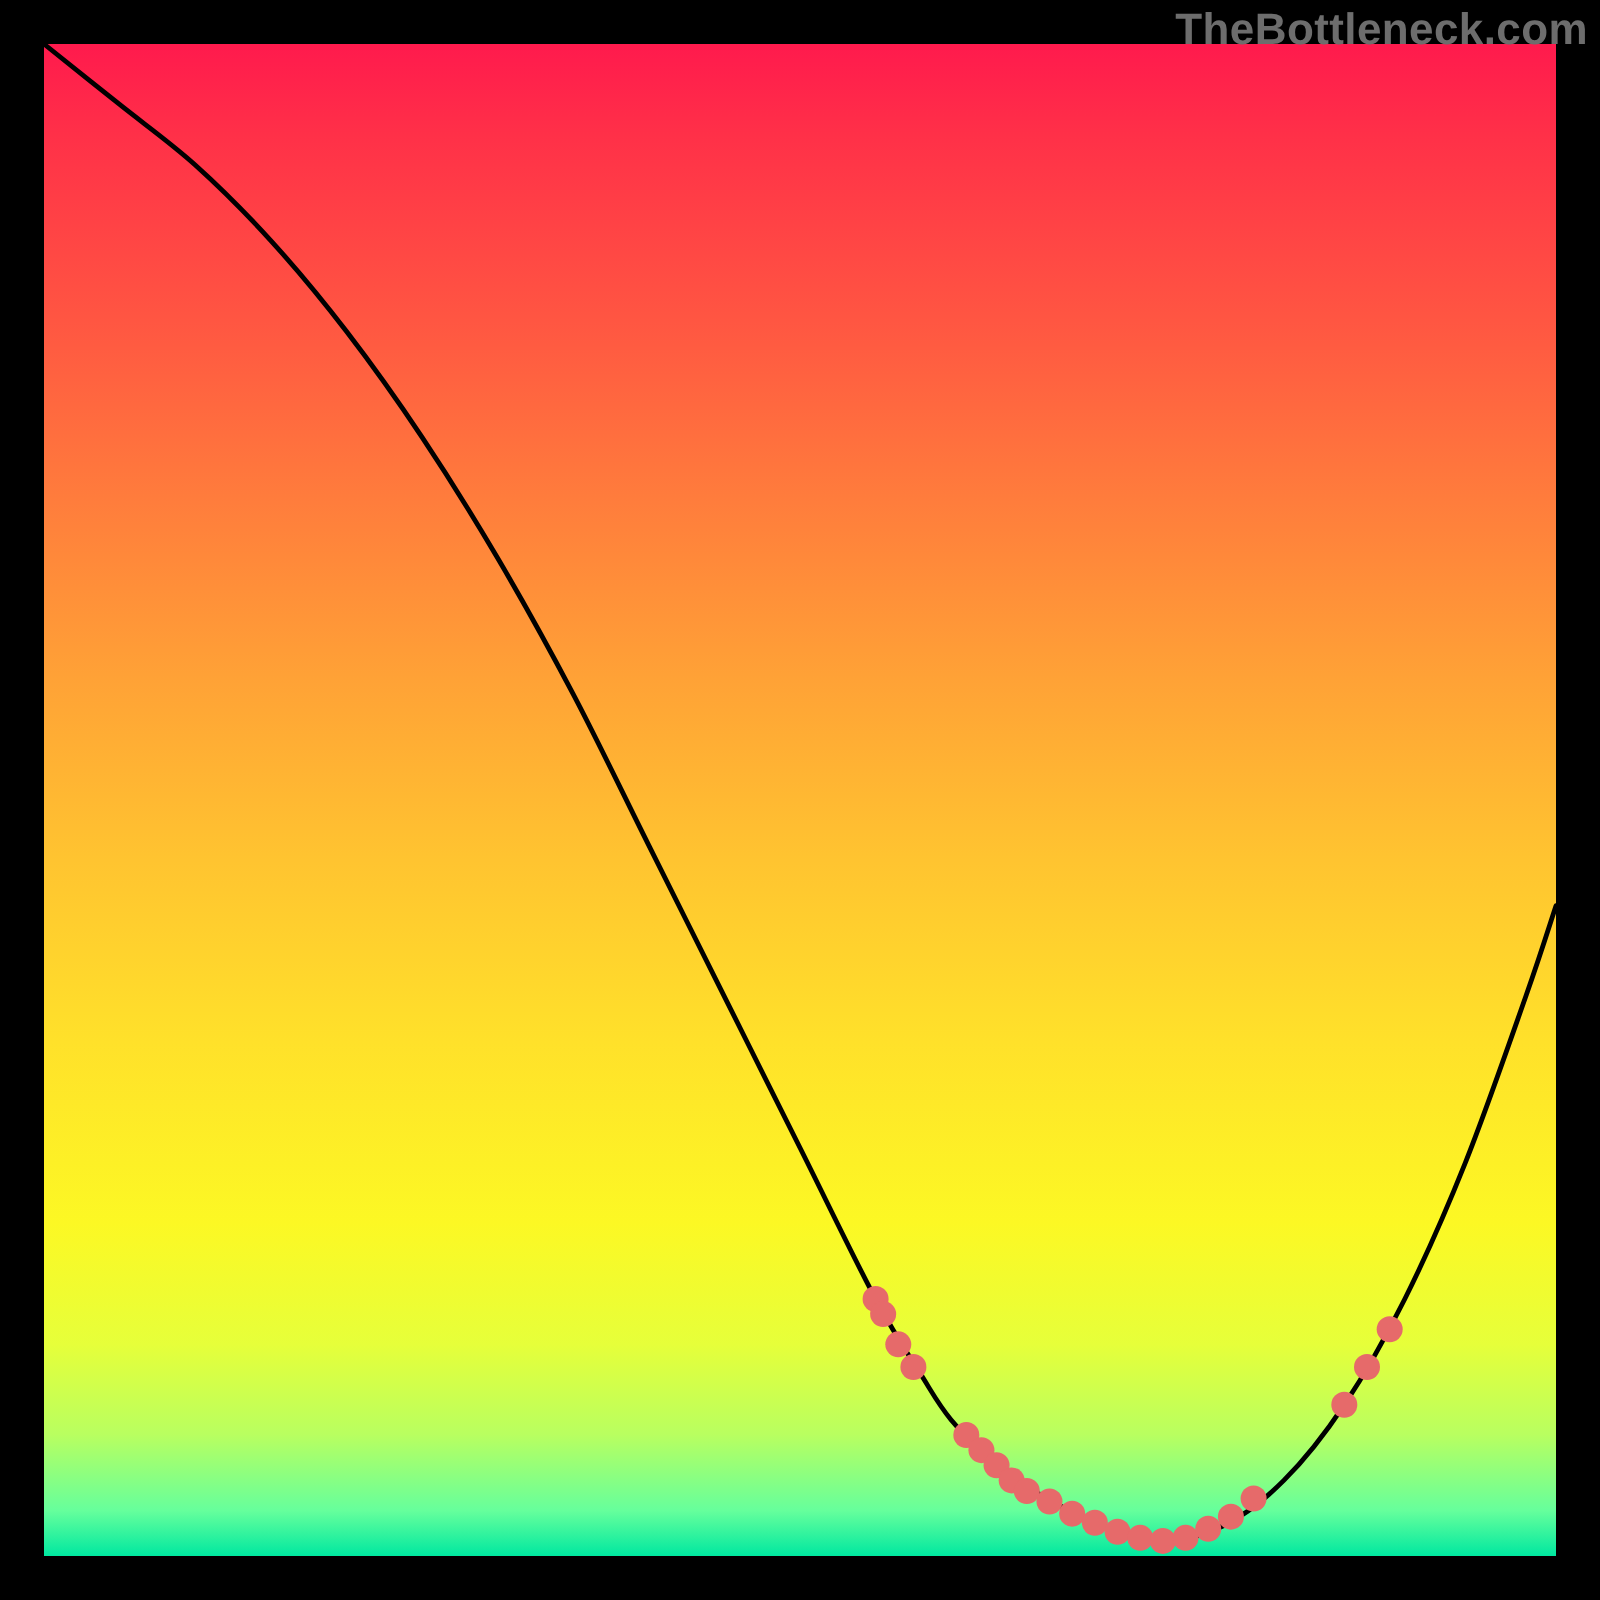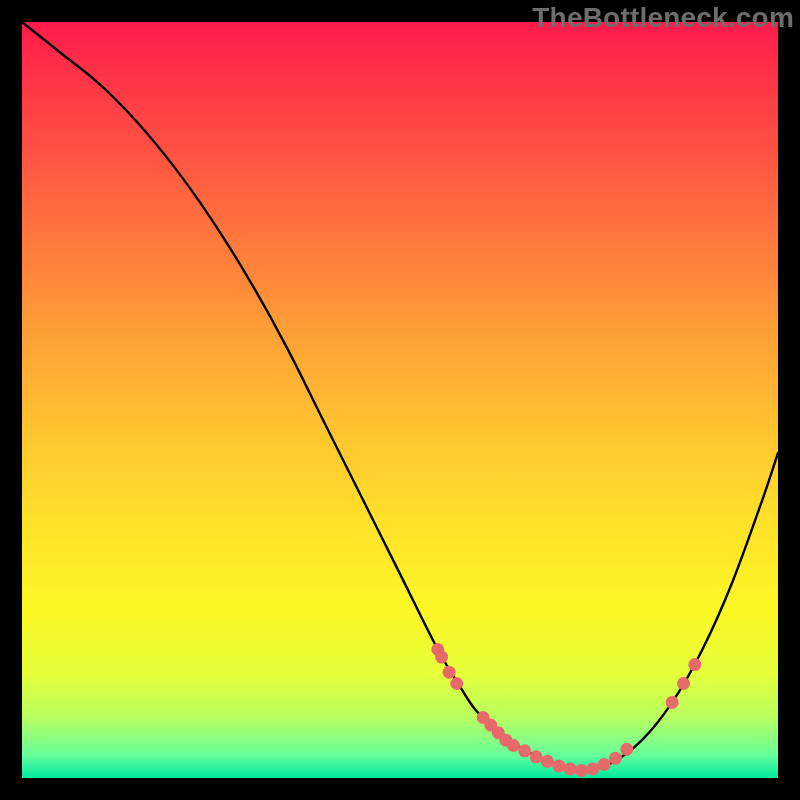--- a/index.html
+++ b/index.html
@@ -28,21 +28,21 @@
       #e6ff3a 86%,
       #b8ff60 92%,
       #66ff9c 97%,
       #00e8a0 100%);
   }
   .watermark {
     position: absolute;
     top: 2px;
     right: 6px;
     font-family: Arial, Helvetica, sans-serif;
-    font-size: 28px;
+    font-size: 22px;
     font-weight: bold;
     color: #6d6d6d;
     letter-spacing: 0.2px;
     user-select: none;
   }
   svg.curve {
     position: absolute;
     left: 0; top: 0;
     width: 756px;
     height: 756px;

